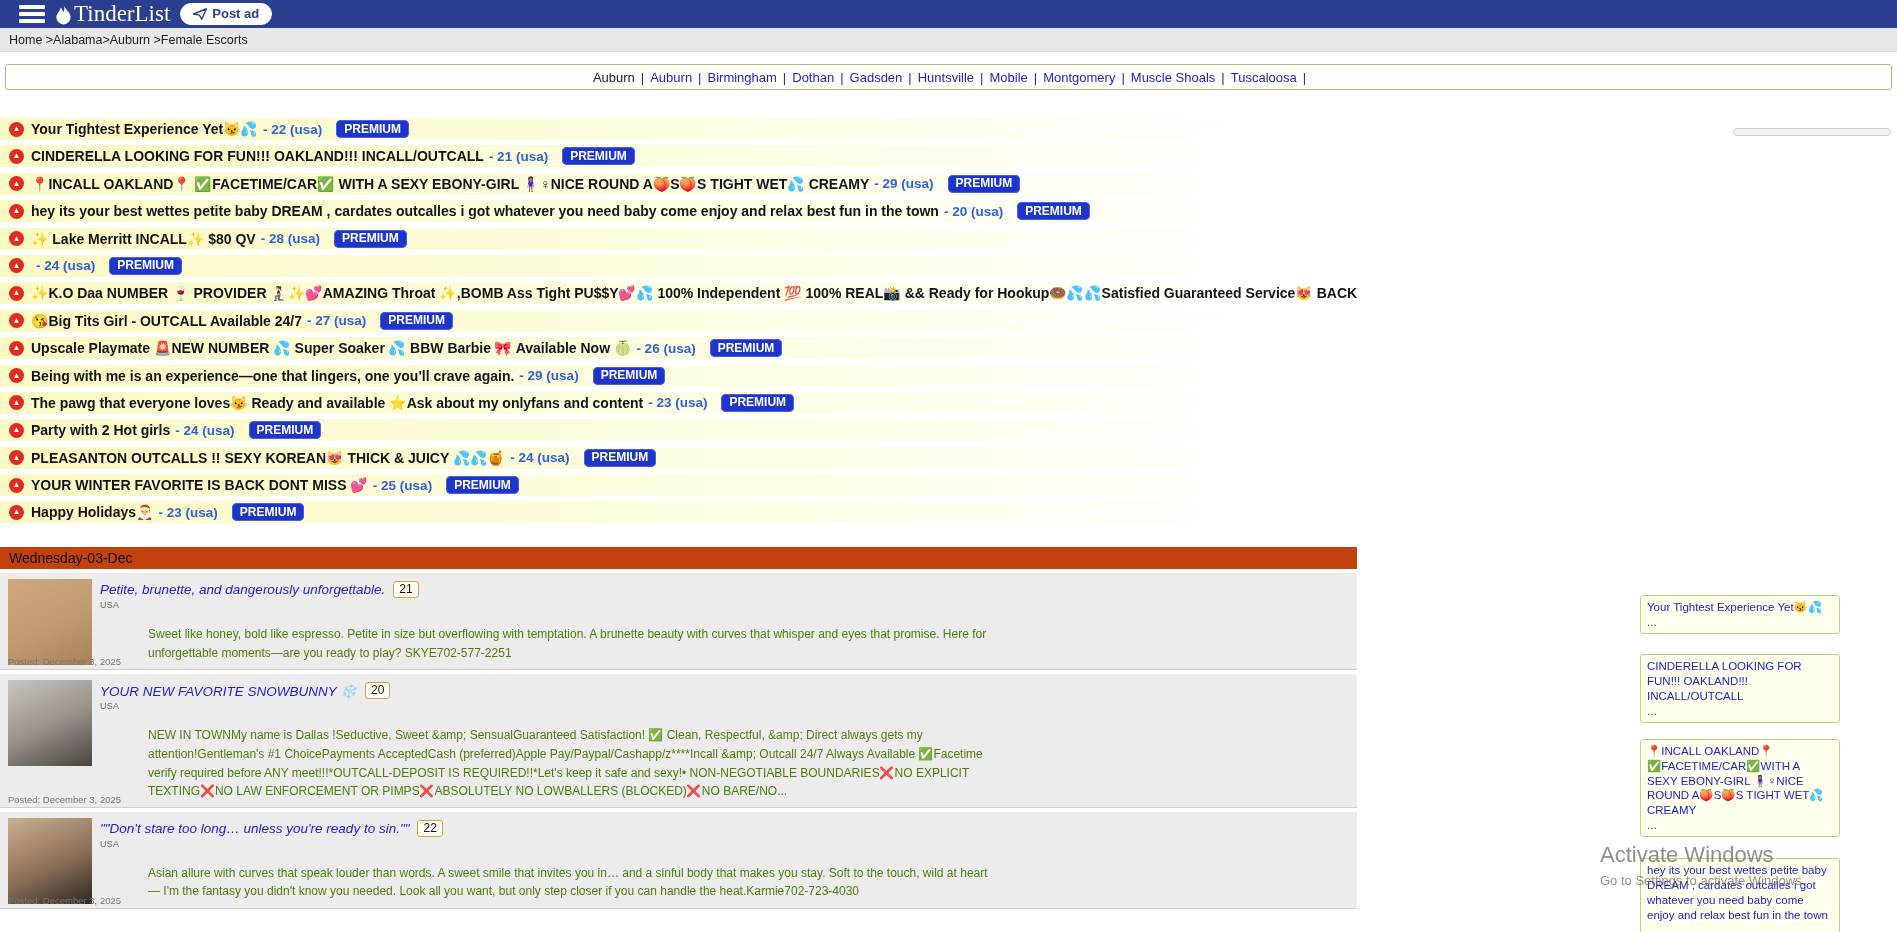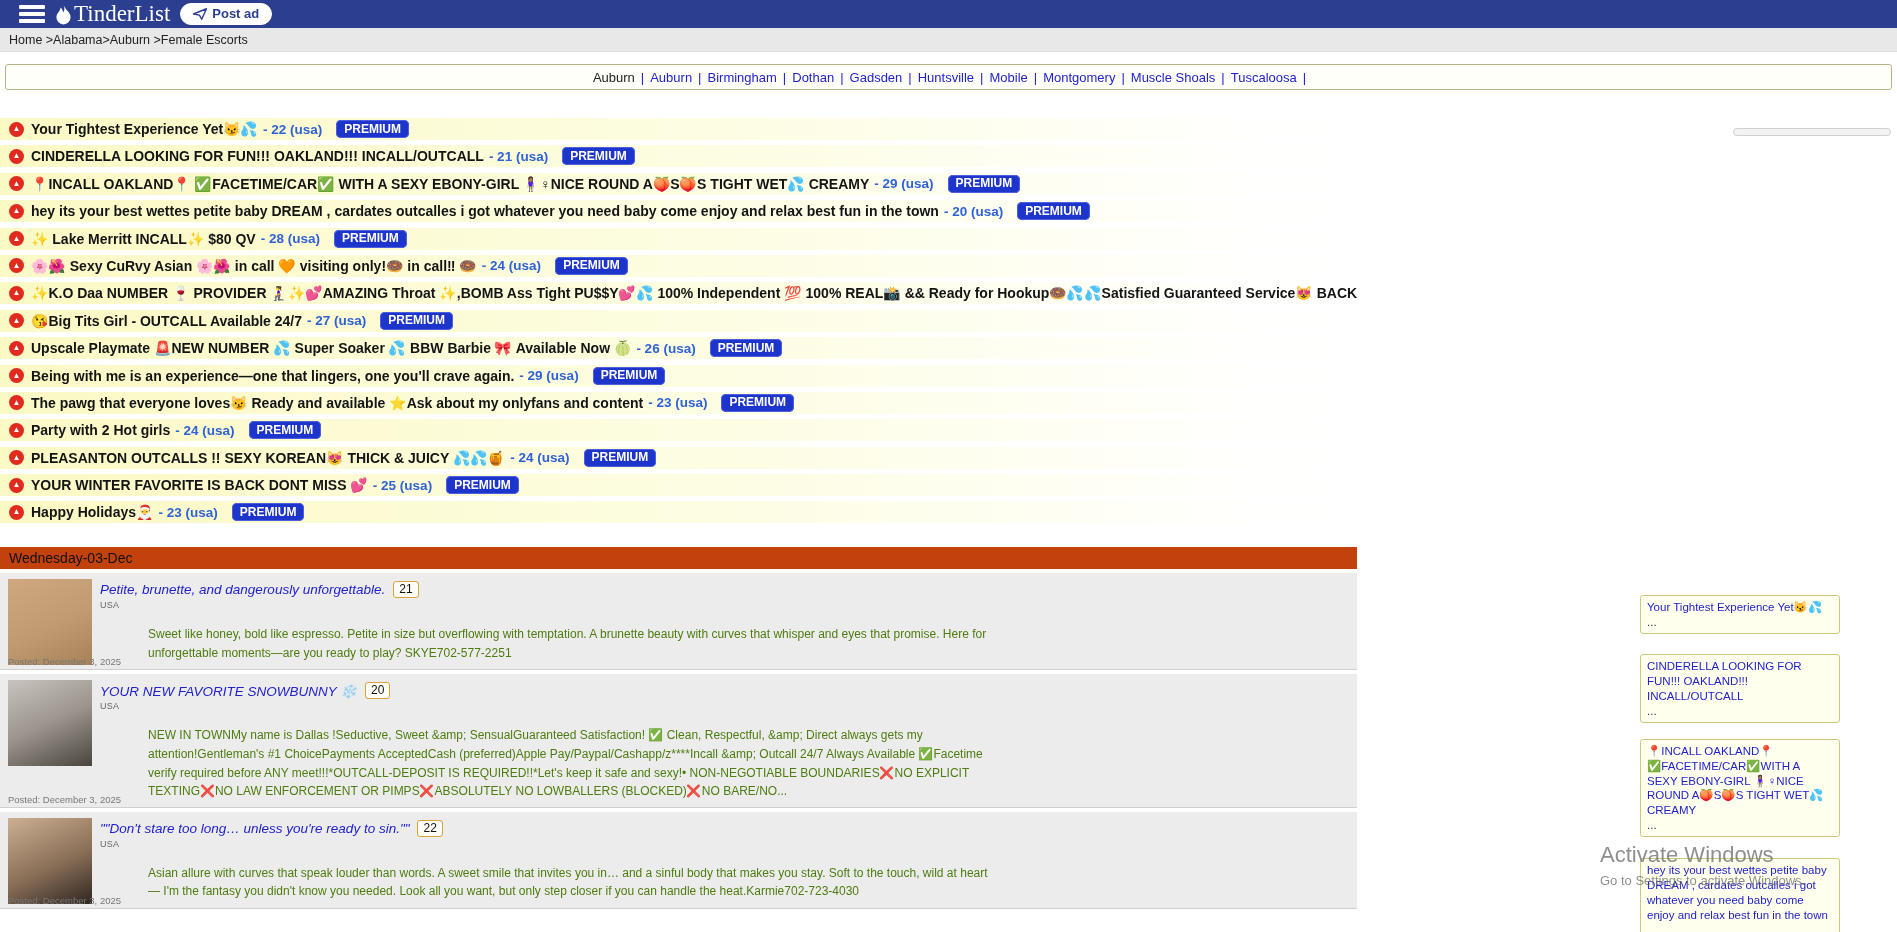--- a/index.html
+++ b/index.html
@@ -160,21 +160,20 @@
       <span class="pbadge">PREMIUM</span>
     </div>
   <div class="prow">
       <span class="up"></span>
       <span class="ptitle">✨ Lake Merritt INCALL✨ $80 QV</span>
       <span class="pmeta">- 28 (usa)</span>
       <span class="pbadge">PREMIUM</span>
     </div>
   <div class="prow">
       <span class="up"></span>
-      <span class="ptitle">🌸🌺 Sexy CuRvy Asian 🌸🌺 in call 🧡 visiting only!🍩 in call‼ 🍩</span>
       <span class="pmeta">- 24 (usa)</span>
       <span class="pbadge">PREMIUM</span>
     </div>
   <div class="prow">
       <span class="up"></span>
       <span class="ptitle">✨K.O Daa NUMBER 🍷 PROVIDER 🧎‍♀️✨💕AMAZING Throat ✨,BOMB Ass Tight PU$$Y💕💦 100% Independent 💯 100% REAL📸 &amp;&amp; Ready for Hookup🍩💦💦Satisfied Guaranteed Service😻 BACK IN HAYWARD✨😽😻 IN/O</span>
     </div>
   <div class="prow">
       <span class="up"></span>
       <span class="ptitle">😘Big Tits Girl - OUTCALL Available 24/7</span>

